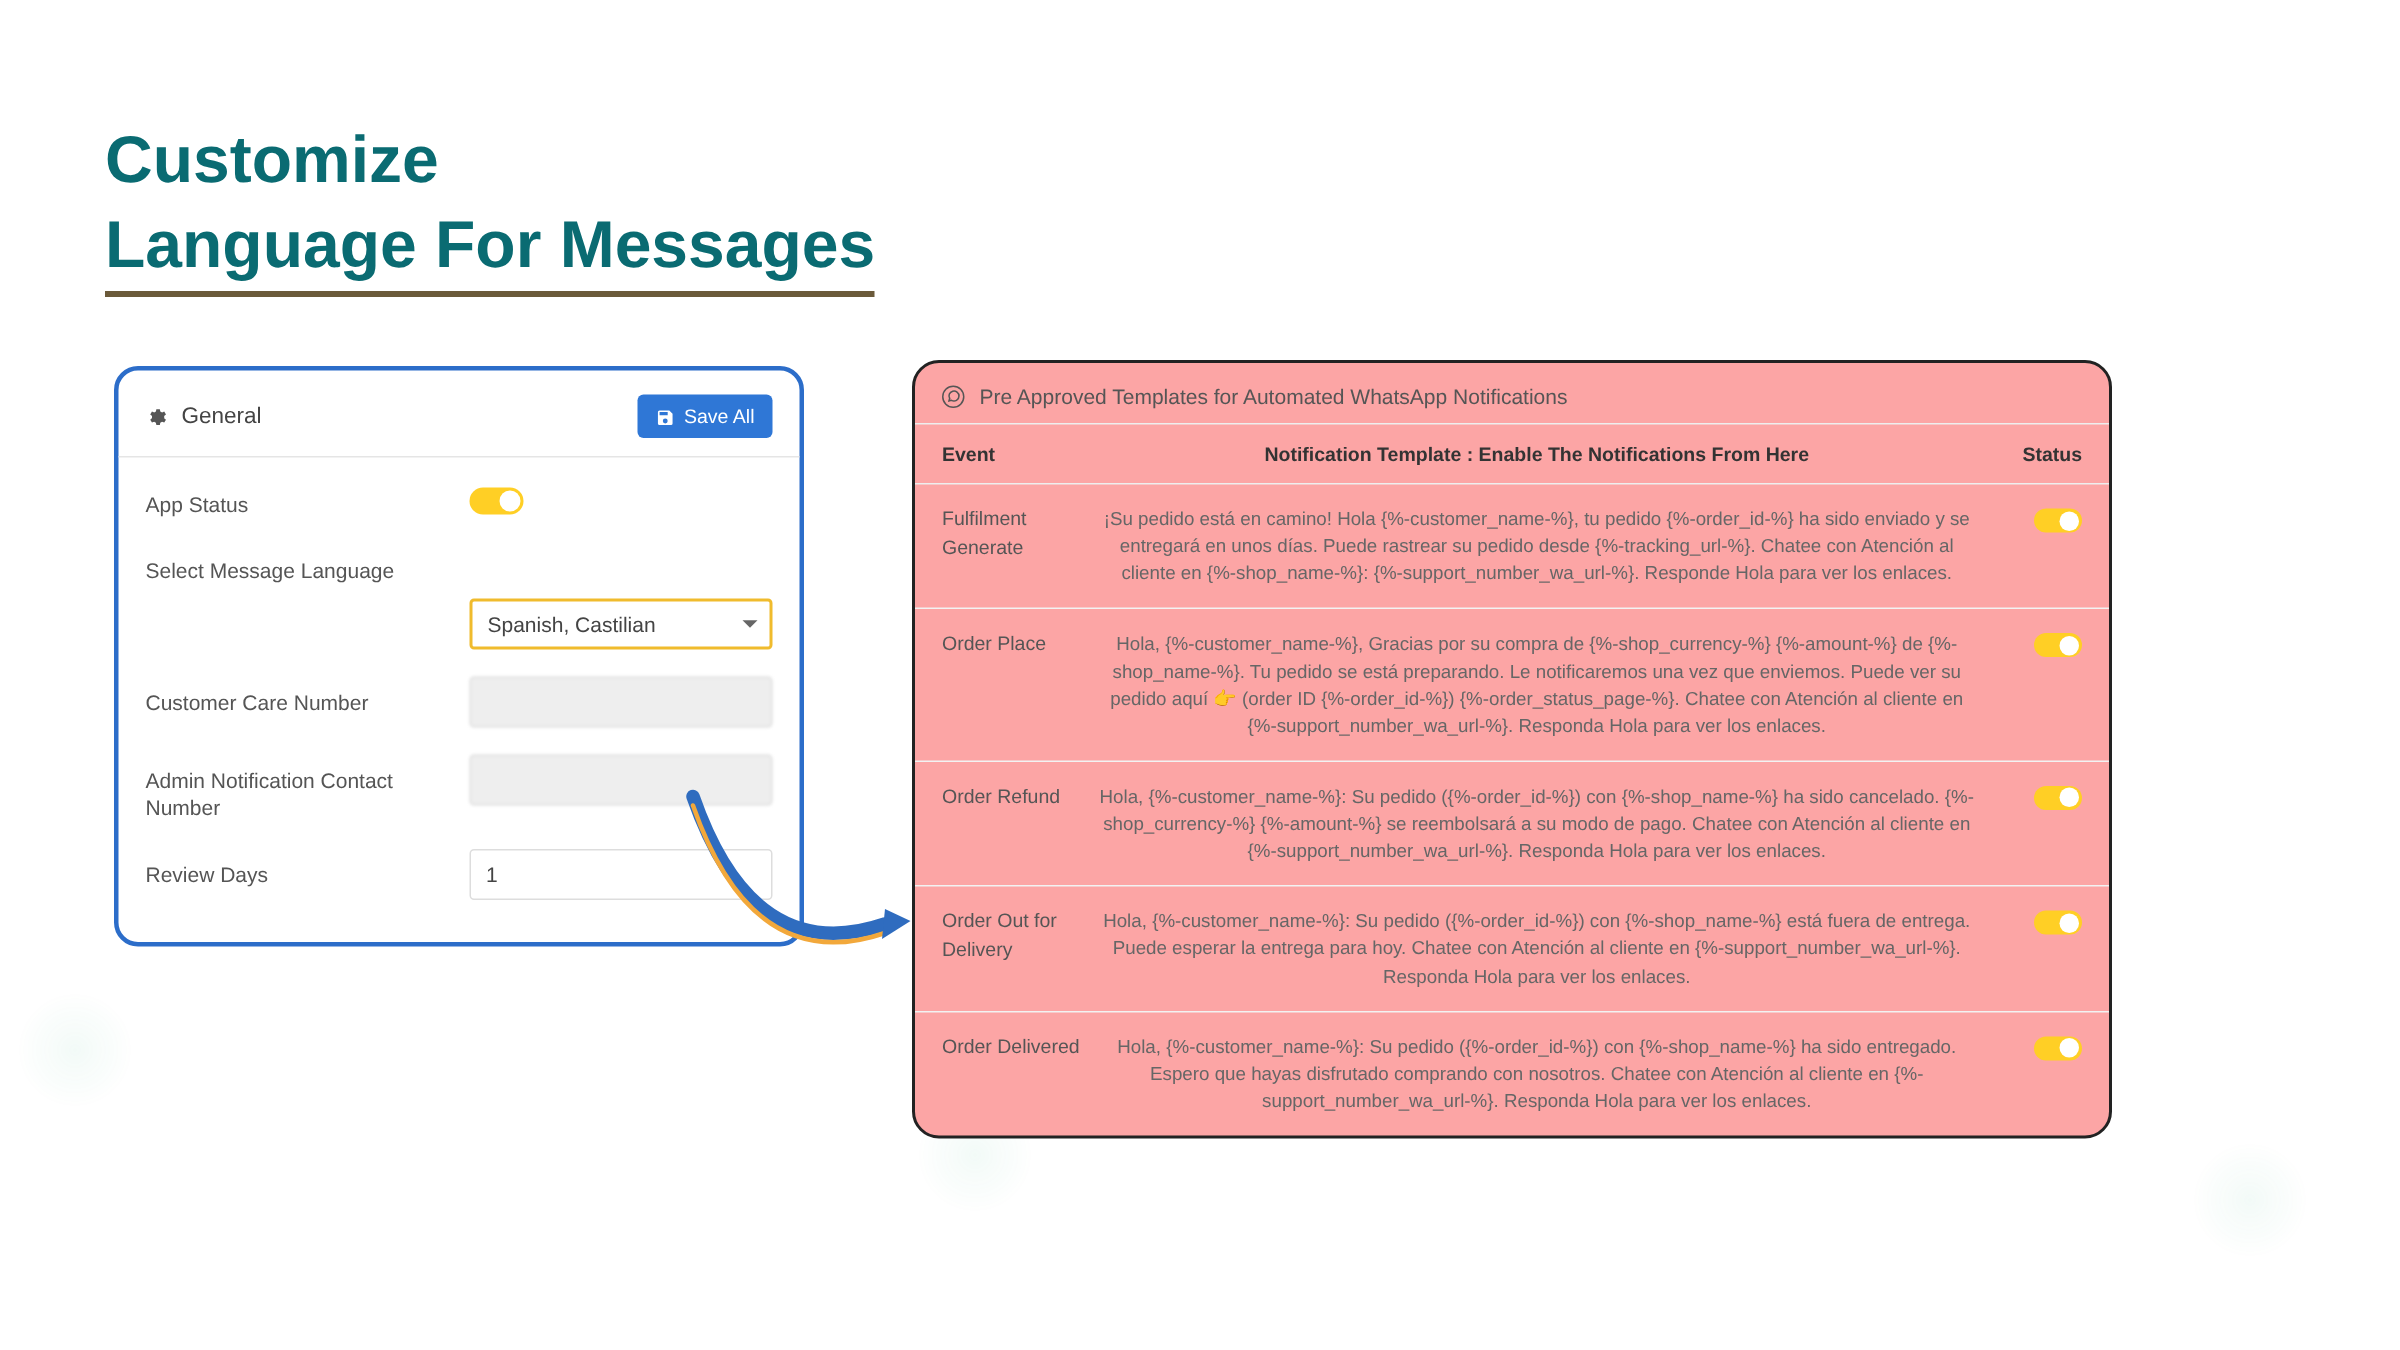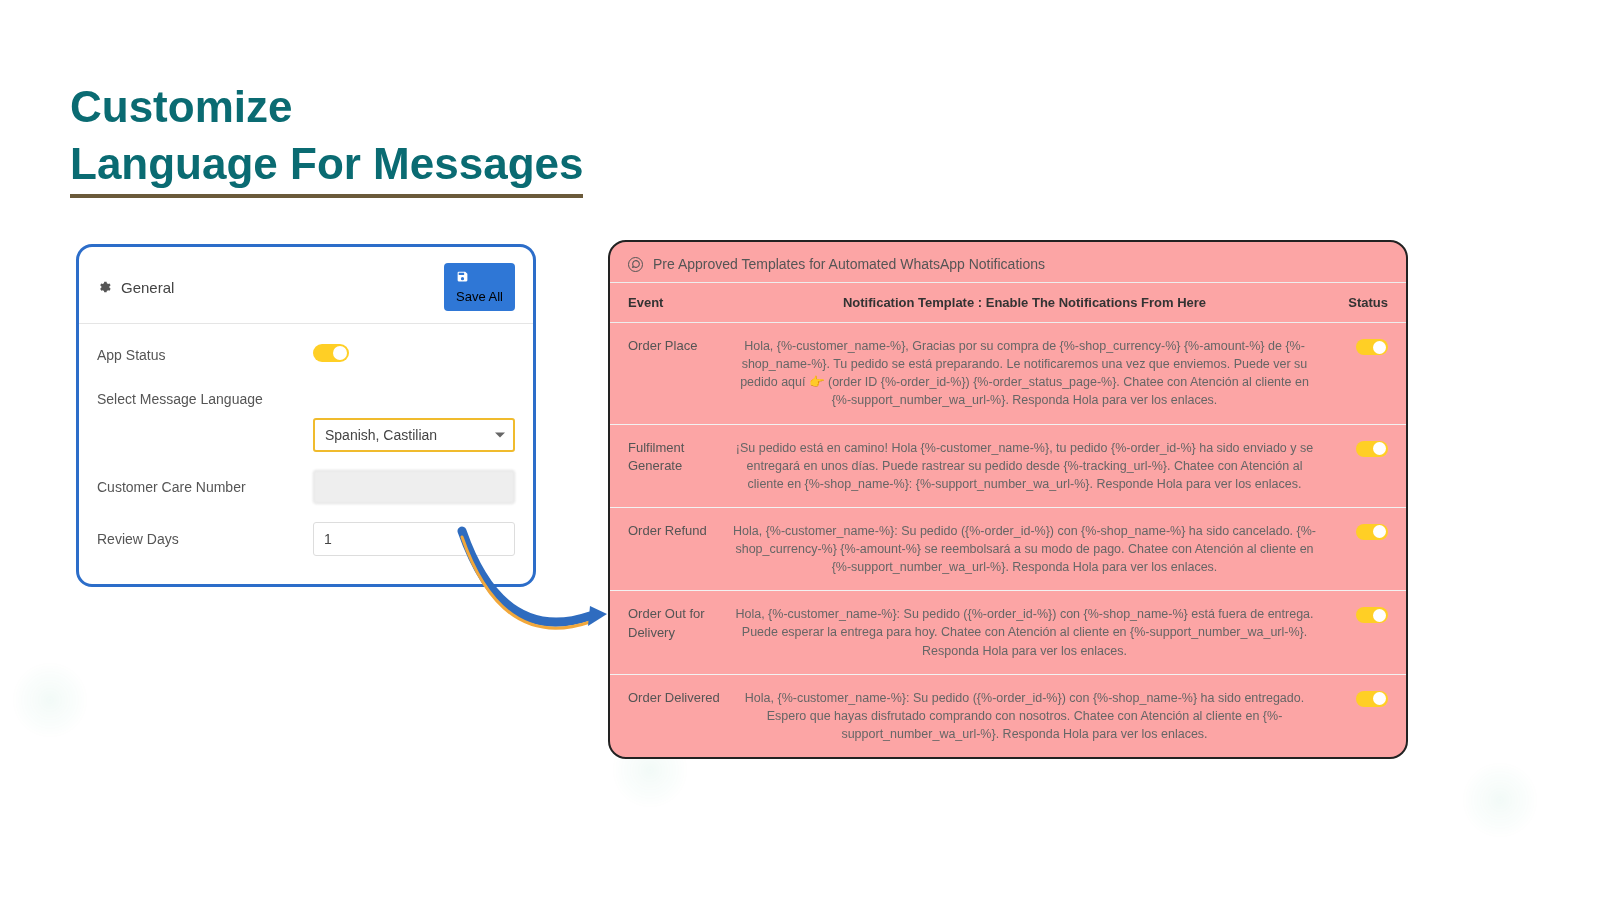--- a/index.html
+++ b/index.html
@@ -57,30 +57,29 @@
   .general-header-left {
     display: flex;
     align-items: center;
     gap: 10px;
     font-size: 15px;
     color: #444;
   }
   .gear { width: 14px; height: 14px; }
   .save-btn {
     background: #2f77d6;
-    color: #000000;
+    color: #ffffff;
     border: none;
     border-radius: 4px;
     padding: 7px 12px;
     font-size: 13px;
     display: flex;
-    align-items: flex-start;
+    align-items: flex-end;
     gap: 6px;
     cursor: pointer;
-    flex-direction: column;
   }
   .save-btn svg { width: 13px; height: 13px; }
 
   .form-body { padding: 14px 18px 24px 18px; }
   .form-row {
     display: flex;
     align-items: flex-start;
     margin-bottom: 18px;
     gap: 16px;
   }
@@ -262,20 +261,26 @@
     <div class="form-row">
       <div class="form-label">Select Message Language</div>
       <div class="form-control">
         <div class="select-wrap">
           <div class="select">Spanish, Castilian</div>
         </div>
       </div>
     </div>
     <div class="form-row">
       <div class="form-label">Customer Care Number</div>
+      <div class="form-control">
+        <input class="text-input blurred" value="" style="">
+      </div>
+    </div>
+    <div class="form-row">
+      <div class="form-label">Admin Notification Contact Number</div>
       <div class="form-control">
         <input class="text-input blurred" value="" style="">
       </div>
     </div>
     <div class="form-row" style="margin-bottom:4px;">
       <div class="form-label">Review Days</div>
       <div class="form-control">
         <input class="text-input" value="1" style="">
       </div>
     </div>
@@ -298,34 +303,34 @@
     <span>Pre Approved Templates for Automated WhatsApp Notifications</span>
   </div>
   <div class="templates-table">
     <div class="table-head">
       <div class="col-event">Event</div>
       <div class="col-template">Notification Template : Enable The Notifications From Here</div>
       <div class="col-status">Status</div>
     </div>
     <div id="table-body">
         <div class="table-row">
+          <div class="col-event">Fulfilment Generate</div>
+          <div class="col-template">¡Su pedido está en camino! Hola {%-customer_name-%}, tu pedido {%-order_id-%} ha sido enviado y se entregará en unos días. Puede rastrear su pedido desde {%-tracking_url-%}. Chatee con Atención al cliente en {%-shop_name-%}: {%-support_number_wa_url-%}. Responde Hola para ver los enlaces.</div>
+          <div class="col-status">
+            <div class="status-toggle"></div>
+          </div>
+        </div>
+        <div class="table-row">
           <div class="col-event">Order Place</div>
           <div class="col-template">Hola, {%-customer_name-%}, Gracias por su compra de {%-shop_currency-%} {%-amount-%} de {%-shop_name-%}. Tu pedido se está preparando. Le notificaremos una vez que enviemos. Puede ver su pedido aquí 👉 (order ID {%-order_id-%}) {%-order_status_page-%}. Chatee con Atención al cliente en {%-support_number_wa_url-%}. Responda Hola para ver los enlaces.</div>
           <div class="col-status">
             <div class="status-toggle"></div>
           </div>
         </div>
         <div class="table-row">
-          <div class="col-event">Fulfilment Generate</div>
-          <div class="col-template">¡Su pedido está en camino! Hola {%-customer_name-%}, tu pedido {%-order_id-%} ha sido enviado y se entregará en unos días. Puede rastrear su pedido desde {%-tracking_url-%}. Chatee con Atención al cliente en {%-shop_name-%}: {%-support_number_wa_url-%}. Responde Hola para ver los enlaces.</div>
-          <div class="col-status">
-            <div class="status-toggle"></div>
-          </div>
-        </div>
-        <div class="table-row">
           <div class="col-event">Order Refund</div>
           <div class="col-template">Hola, {%-customer_name-%}: Su pedido ({%-order_id-%}) con {%-shop_name-%} ha sido cancelado. {%-shop_currency-%} {%-amount-%} se reembolsará a su modo de pago. Chatee con Atención al cliente en {%-support_number_wa_url-%}. Responda Hola para ver los enlaces.</div>
           <div class="col-status">
             <div class="status-toggle"></div>
           </div>
         </div>
         <div class="table-row">
           <div class="col-event">Order Out for Delivery</div>
           <div class="col-template">Hola, {%-customer_name-%}: Su pedido ({%-order_id-%}) con {%-shop_name-%} está fuera de entrega. Puede esperar la entrega para hoy. Chatee con Atención al cliente en {%-support_number_wa_url-%}. Responda Hola para ver los enlaces.</div>
           <div class="col-status">

